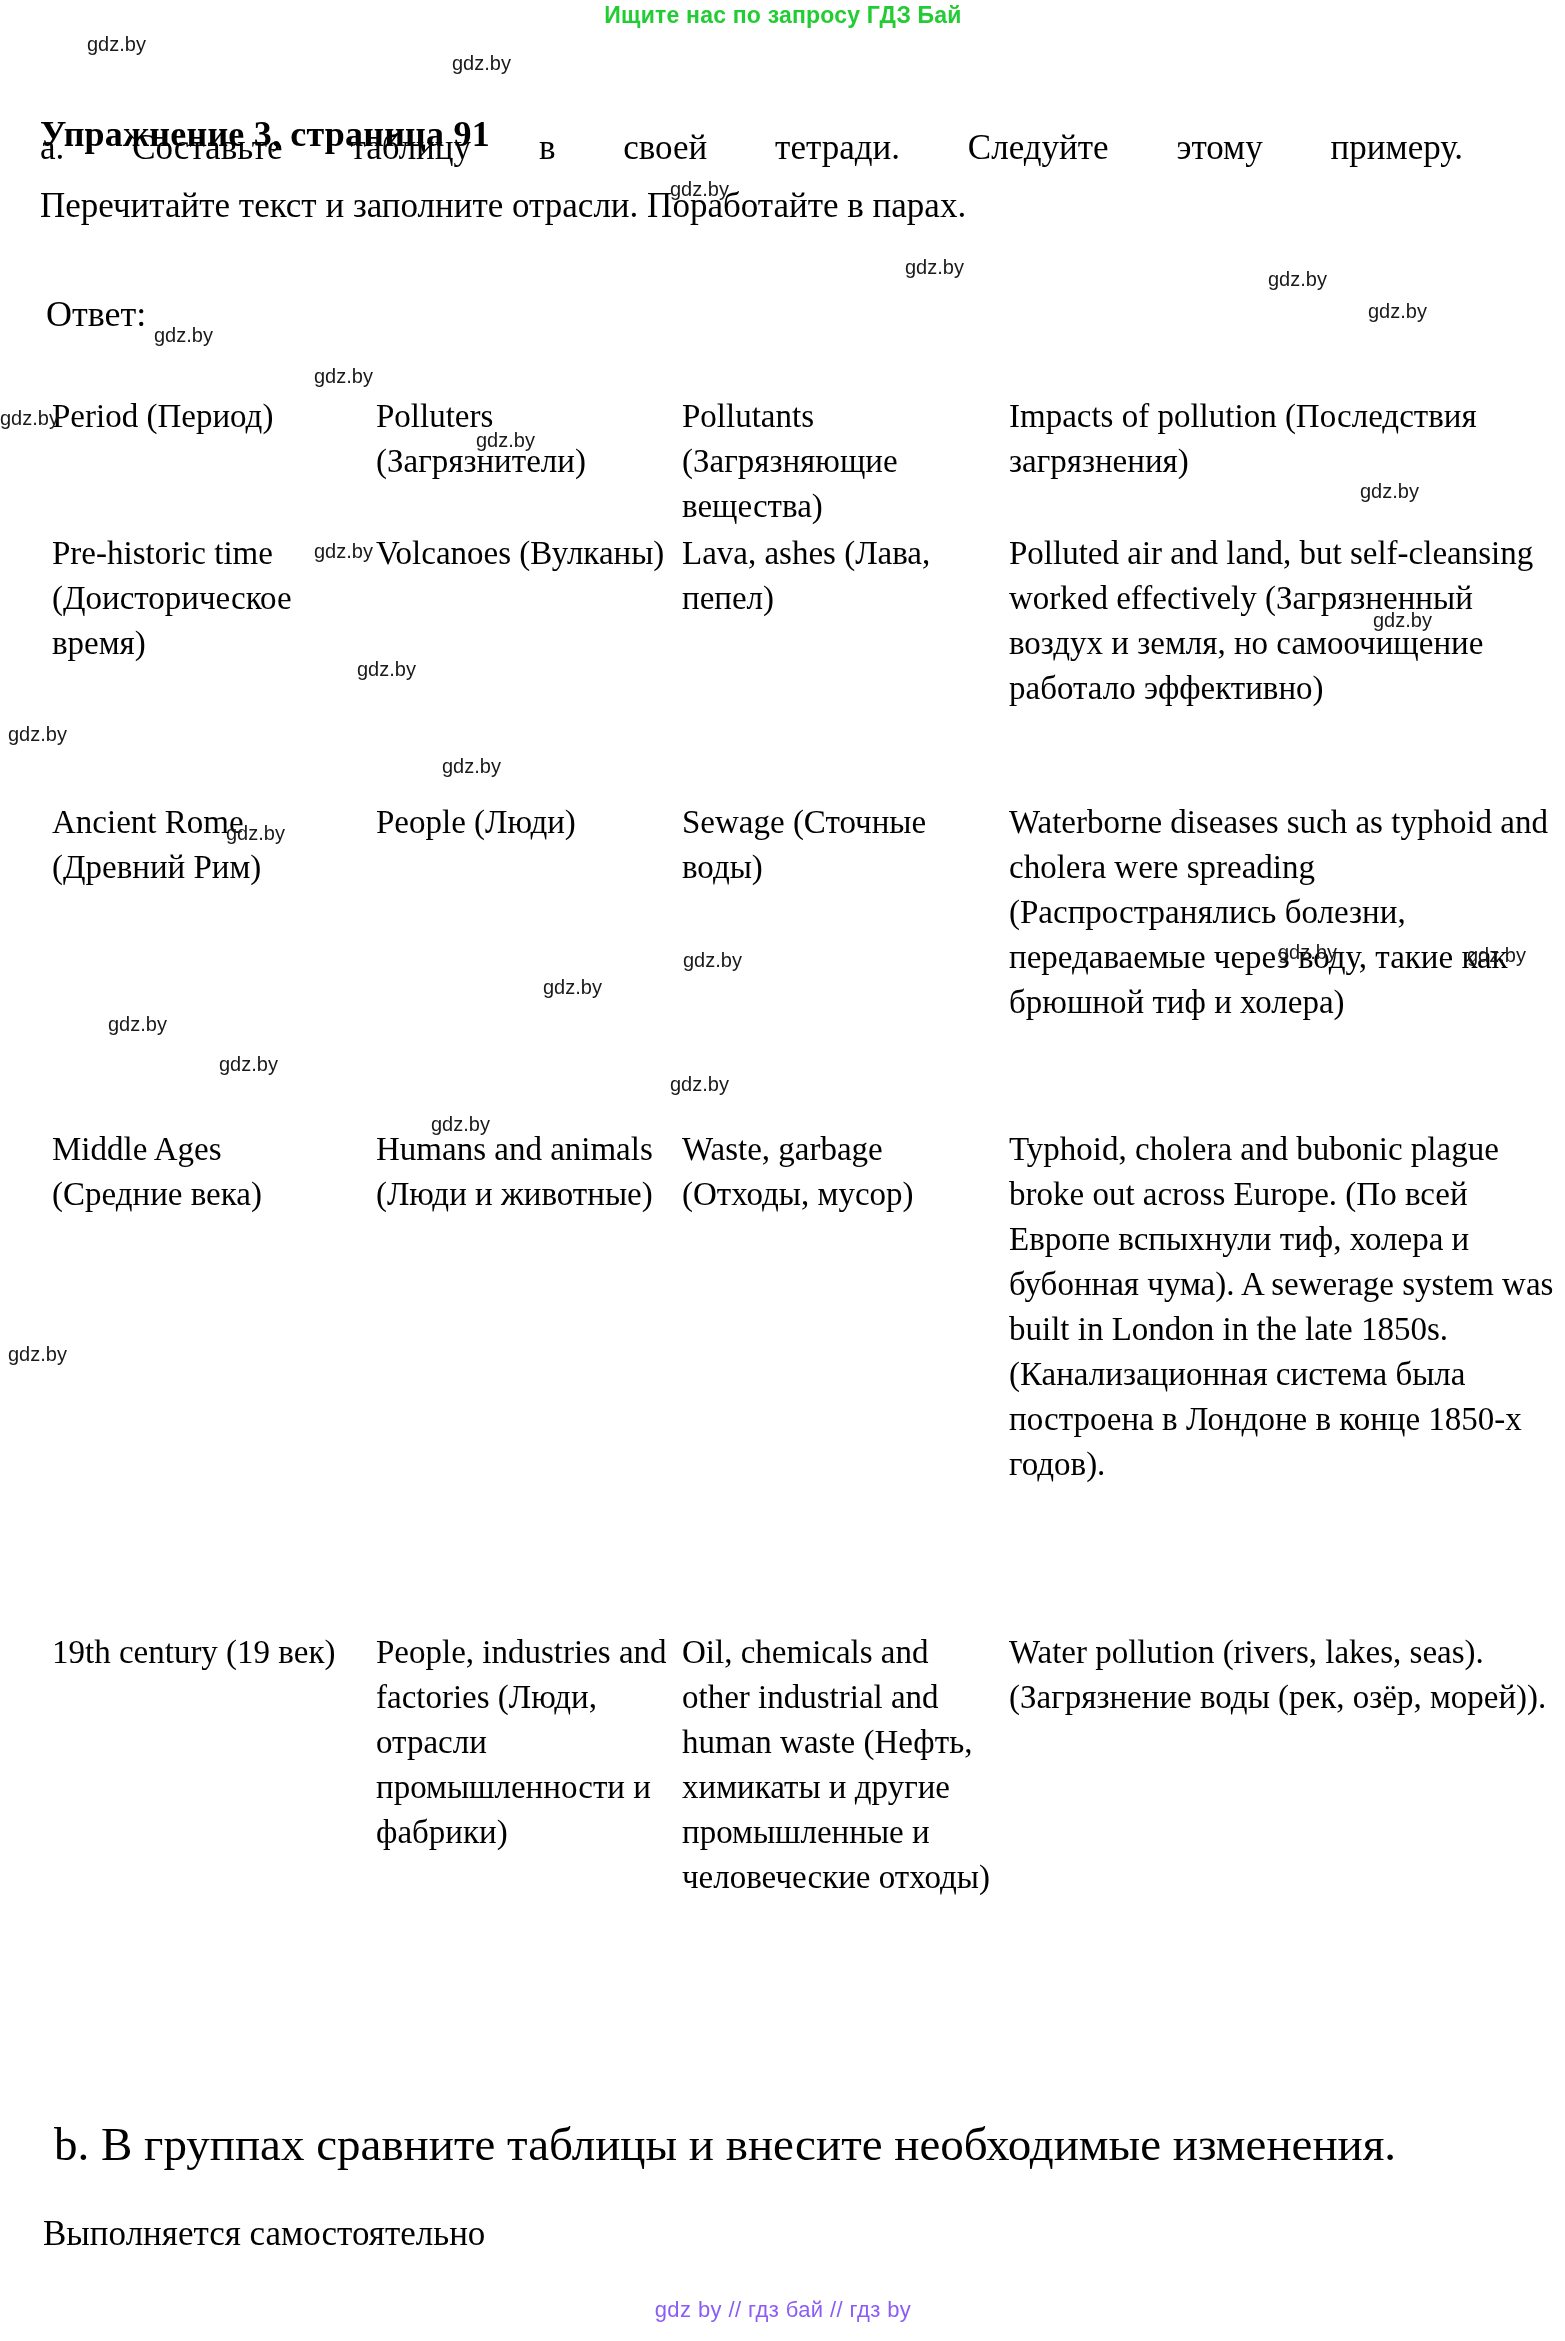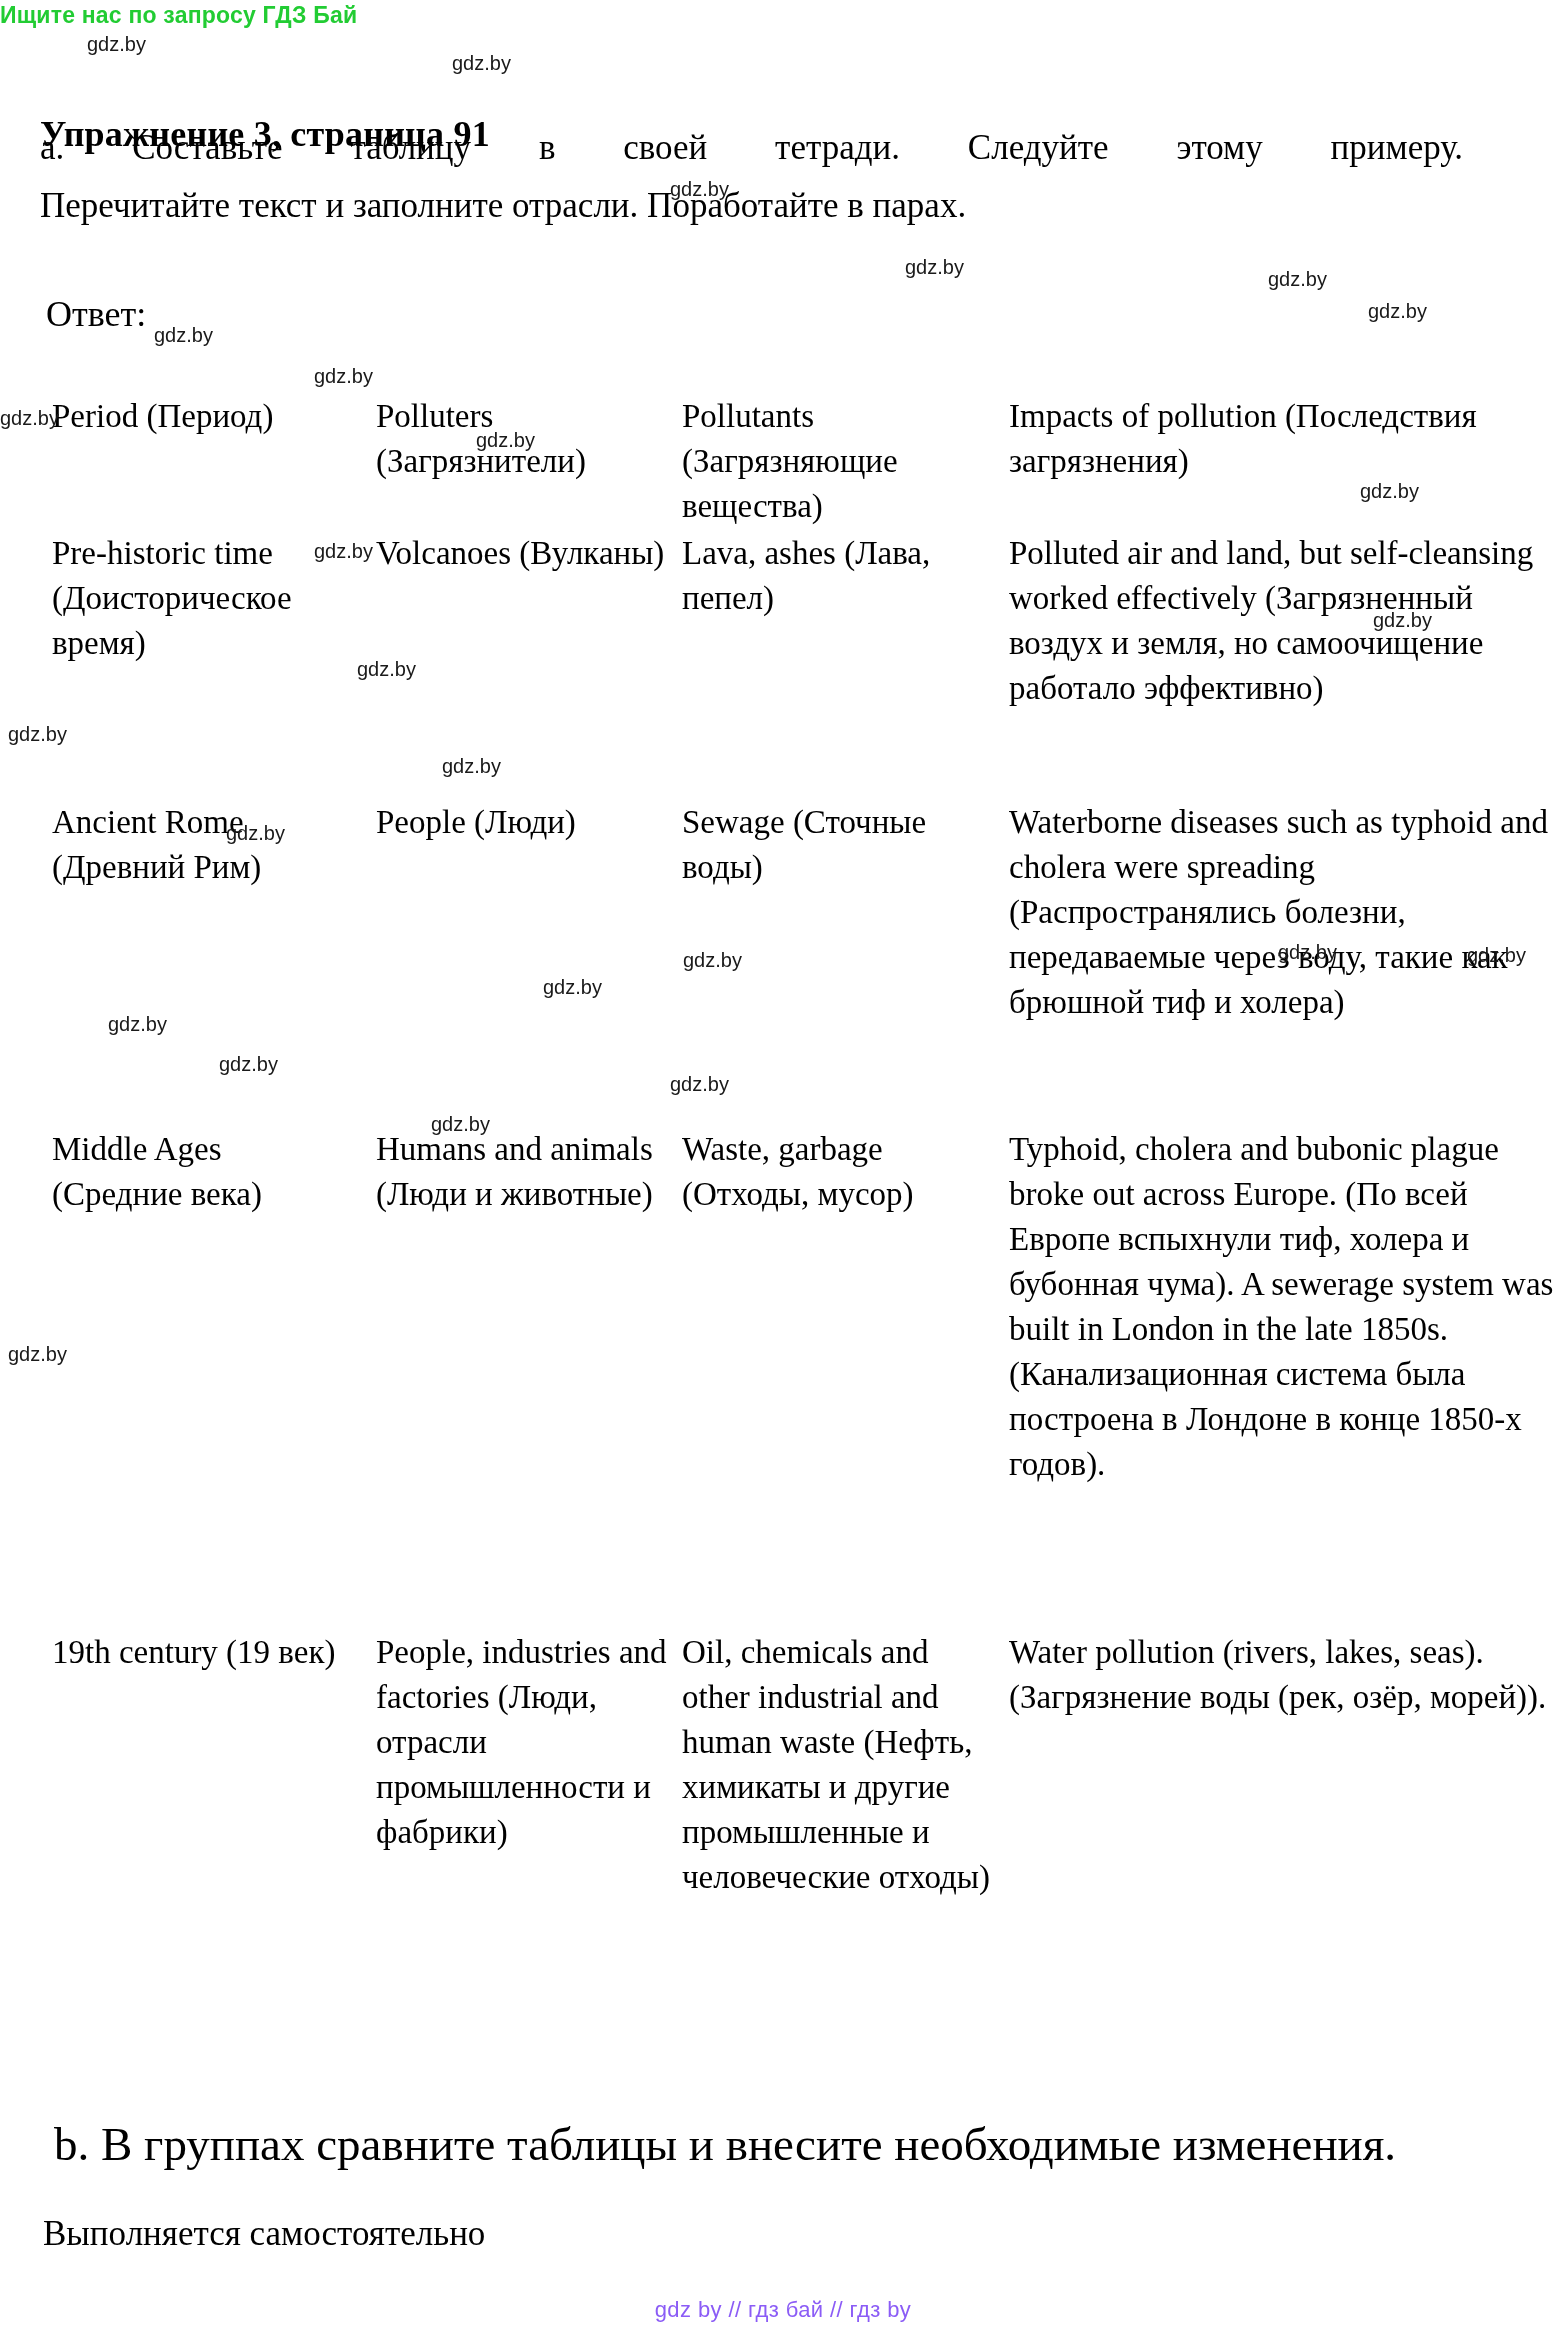--- a/index.html
+++ b/index.html
@@ -15,21 +15,21 @@
     color: #000000;
     overflow: hidden;
   }
 
   
   .promo-banner {
     position: absolute;
     top: 1.6px;
     left: 0;
     width: 100%;
-    text-align: left;
+    text-align: center;
     font-family: "Liberation Sans", sans-serif;
     font-size: 23px;
     font-weight: bold;
     color: #22cc33;
     letter-spacing: 0.2px;
   }
 
   
   .exercise-title {
     position: absolute;

